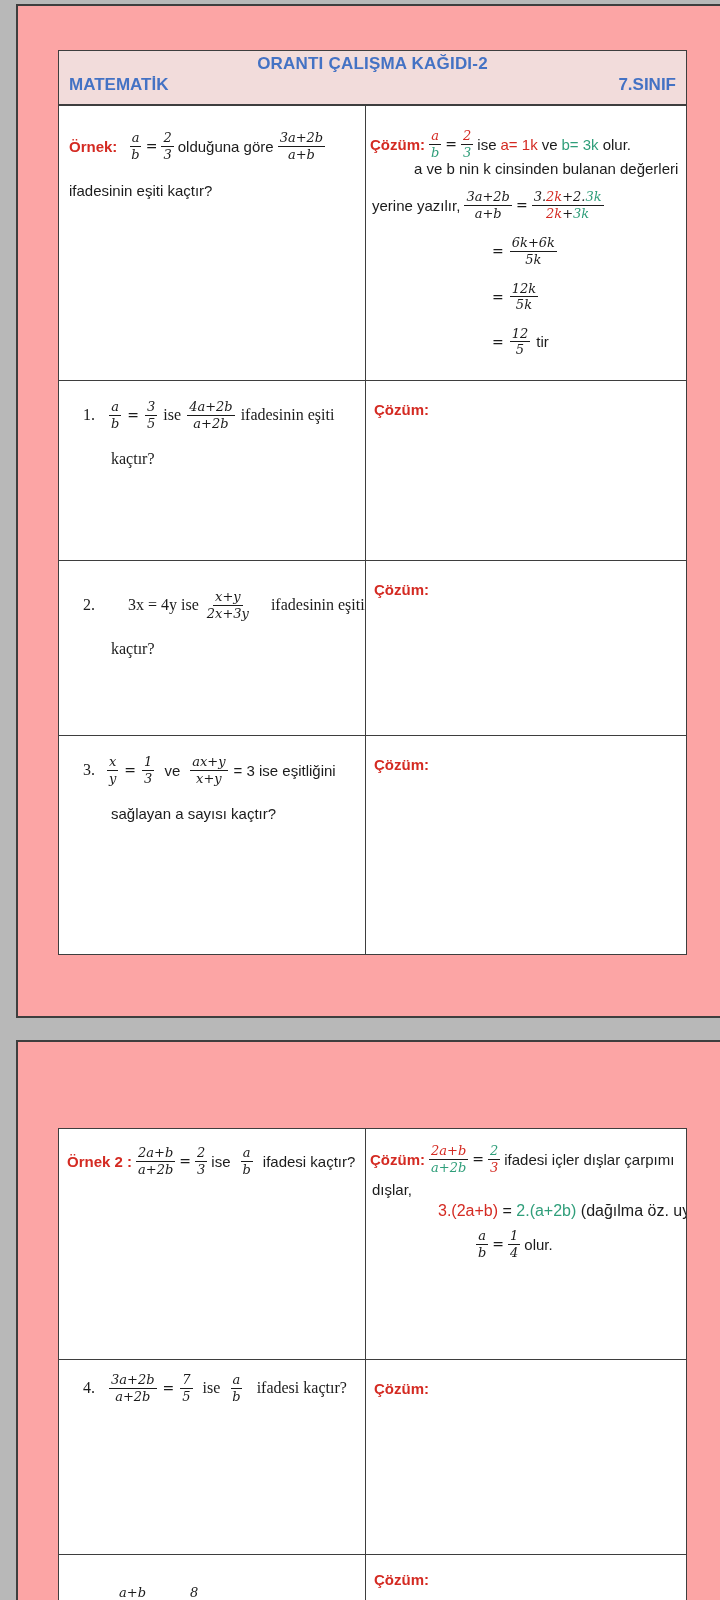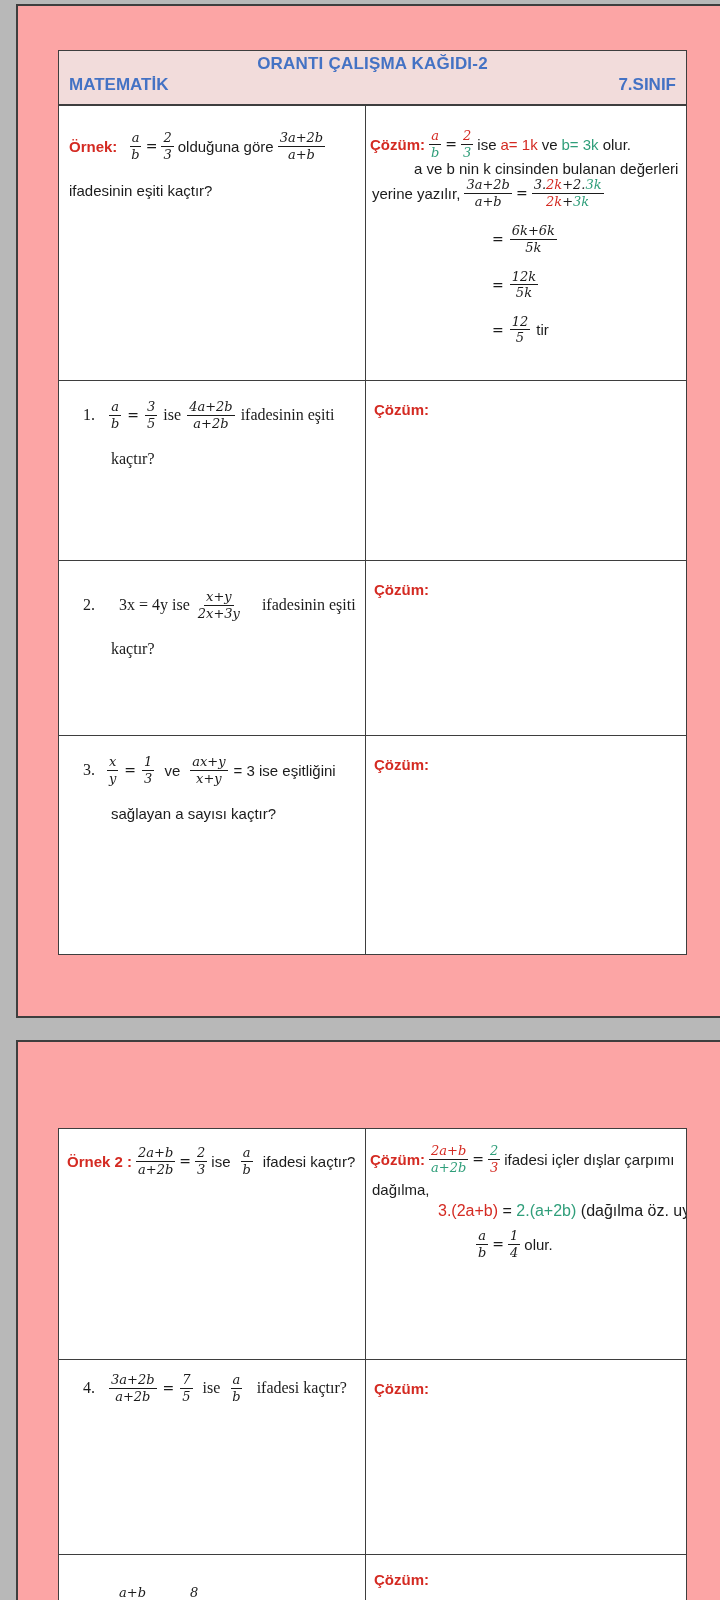--- a/index.html
+++ b/index.html
@@ -54,21 +54,21 @@
   }
   .fr .n{border-bottom:1px solid #1b1b1b;padding:0 2px;display:inline-block;white-space:nowrap;}
   .fr .d{padding:0 2px;display:inline-block;white-space:nowrap;}
   .meq{font-family:"DejaVu Serif",serif;font-size:14px;}
 
   
   .ex1-l{padding:24px 4px 0 10px;}
   .ex1-l .line2{margin-top:20px;}
   .sol1-r{padding:22px 2px 0 4px;}
   .sol1-r .l2{margin-top:0;padding-left:44px;}
-  .sol1-r .l3{margin-top:0;padding-left:2px;}
+  .sol1-r .l3{margin-top:12px;padding-left:2px;}
   .sol1-r .step{padding-left:122px;}
   .sol1-r .s2{margin-top:14px;}
   .sol1-r .s3{margin-top:13px;}
   .sol1-r .s4{margin-top:13px;}
   .q-left{padding:18px 4px 0 24px;}
   .q-left .line2{margin-top:19px;padding-left:28px;}
   .q2-pad{padding-top:28px;}
   .sol-plain{padding:20px 0 0 8px;}
   .ex2-l{padding:16px 17px 0 8px;text-align:center;}
   .sol2-r{padding:14px 2px 0 4px;}
@@ -199,21 +199,21 @@
         </div>
         <div class="cell cell-r sol-plain">
           <span class="bold-red">Çözüm:</span>
         </div>
       </div>
 
       <div class="trow" style="height:175px">
         <div class="cell cell-l q-left q2-pad serif">
           <div class="m-line">
             <span>2.</span>
-            <span style="margin-left:18px">3x = 4y ise</span>
+            <span style="margin-left:27px">3x = 4y ise</span>
             <span class="fr">
                 <span class="n">x+y</span>
                 <span class="d">2x+3y</span>
               </span>
             <span class="tail-gap">ifadesinin eşiti</span>
           </div>
           <div class="line2">kaçtır?</div>
         </div>
         <div class="cell cell-r sol-plain">
           <span class="bold-red">Çözüm:</span>
@@ -281,21 +281,21 @@
                 <span class="n c-red">2a+b</span>
                 <span class="d c-green">a+2b</span>
               </span>
             <span class="meq">=</span>
             <span class="fr">
                 <span class="n c-green">2</span>
                 <span class="d c-red">3</span>
               </span>
             <span>ifadesi içler dışlar çarpımı</span>
           </div>
-          <div class="l2">dağılma,</div>
+          <div class="l2">dışlar,</div>
           <div class="l3">
             <span class="c-red">3.(2a+b)</span>
             <span>=</span>
             <span class="c-green">2.(a+2b)</span>
             <span>(dağılma öz. uygulanır)</span>
           </div>
           <div class="m-line gap4 l6">
             <span class="fr">
                 <span class="n">a</span>
                 <span class="d">b</span>

